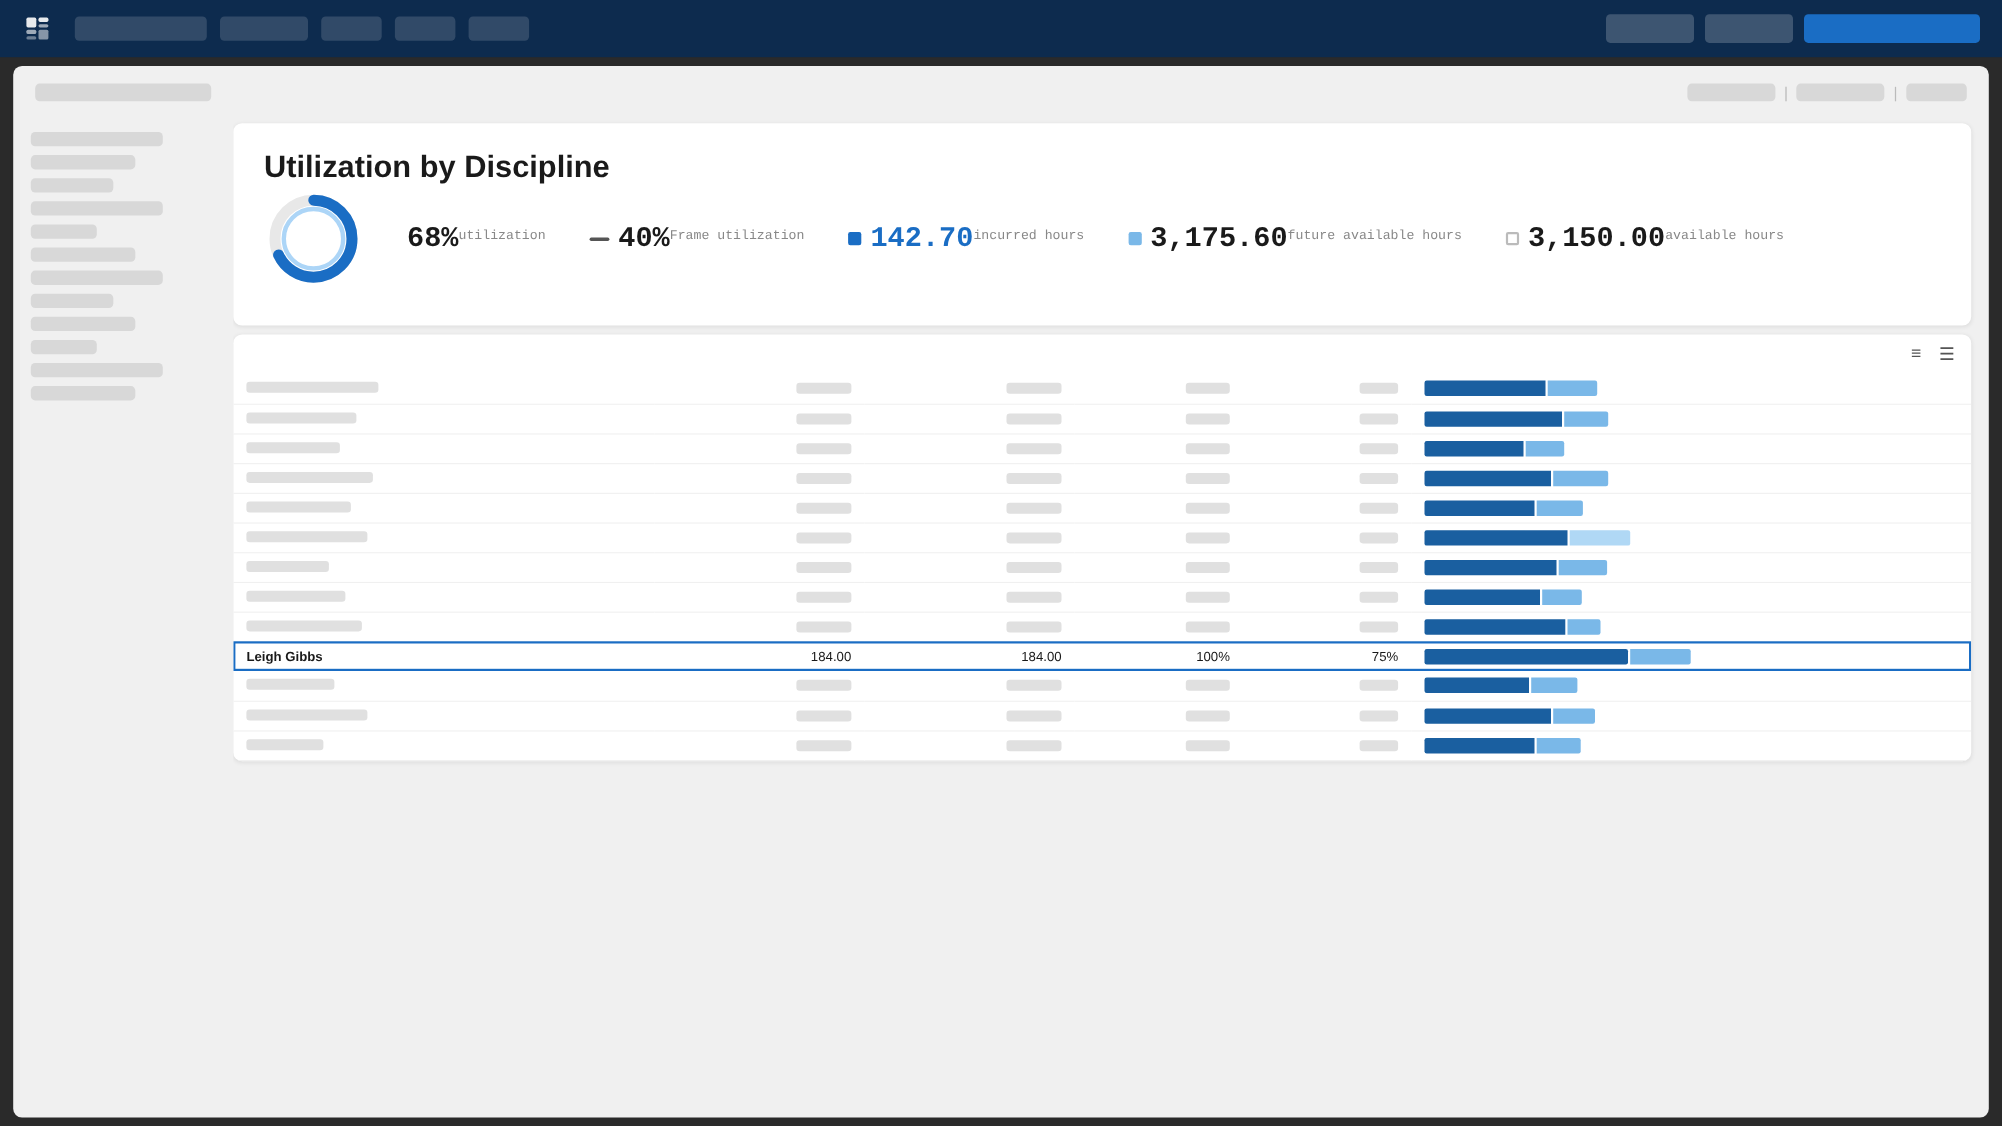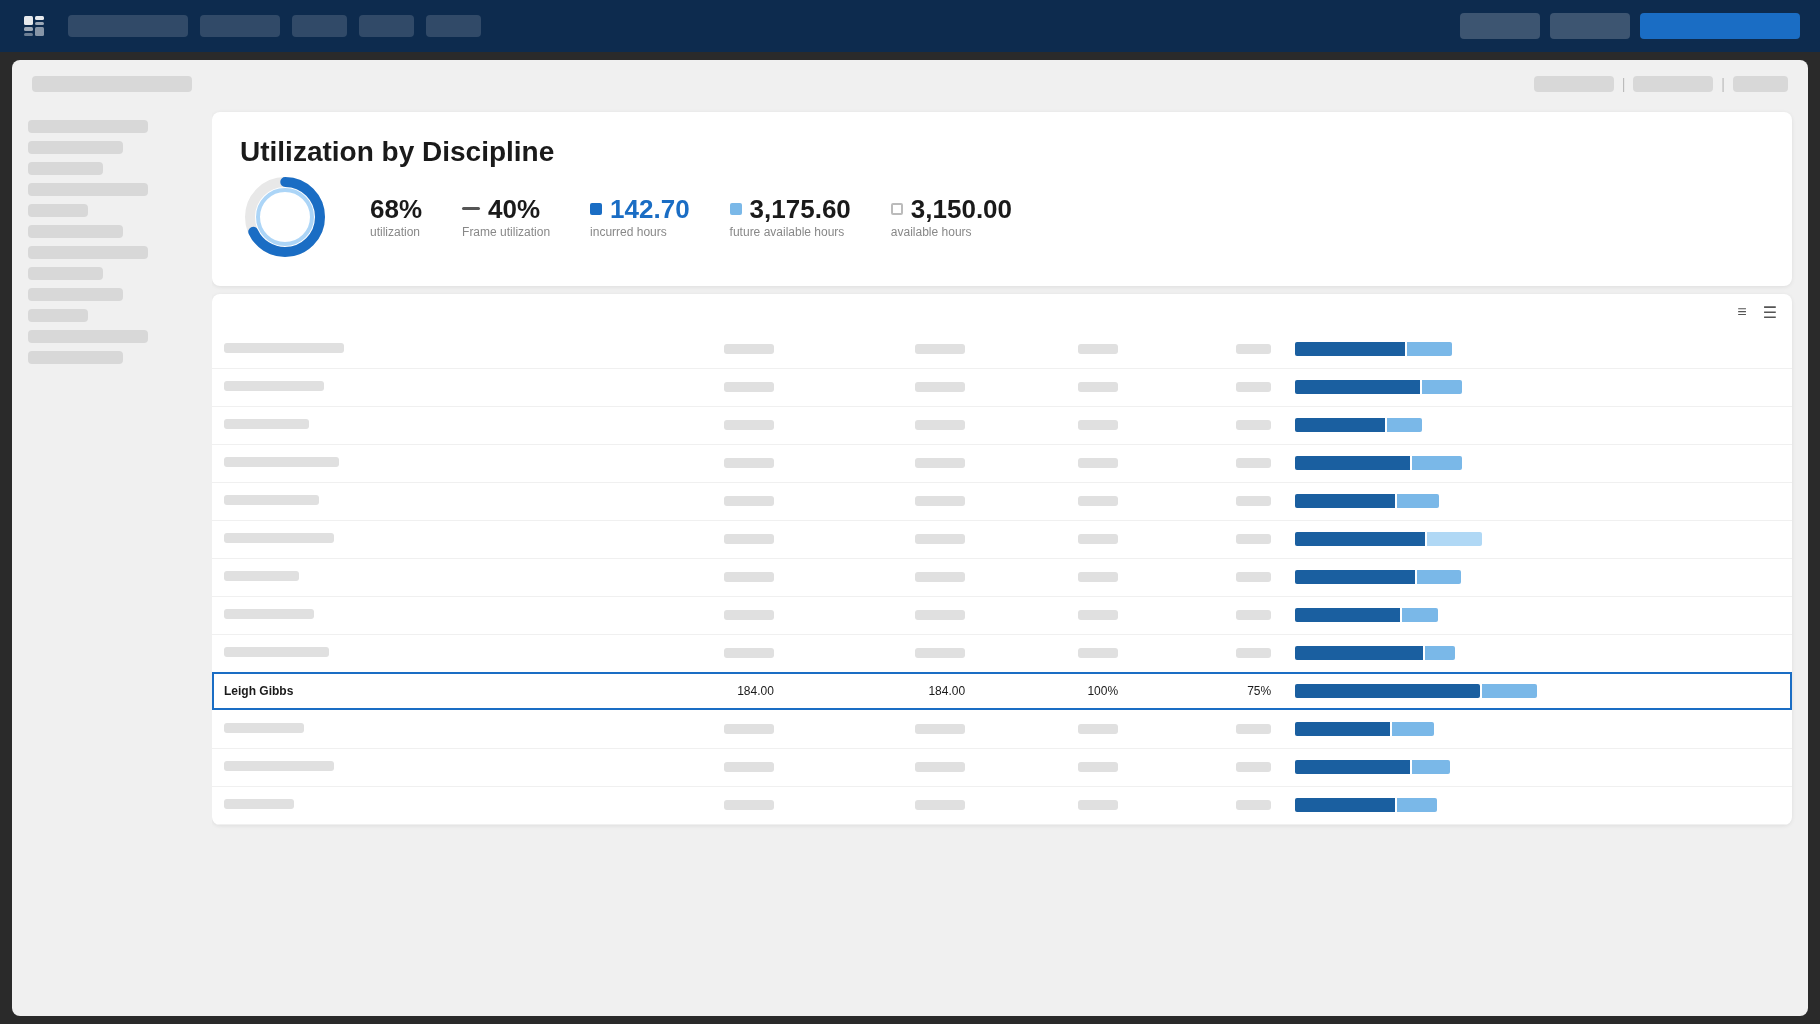--- a/index.html
+++ b/index.html
@@ -135,21 +135,21 @@
     .main-content {
       flex: 1;
       padding: 12px 16px 12px 0;
       overflow: hidden;
     }
 
     
     .chart-card {
       background: white;
       border-radius: 8px;
-      padding: 24px 28px 24px;
+      padding: 24px 28px 34px;
       box-shadow: 0 1px 4px rgba(0,0,0,0.08);
       margin-bottom: 8px;
     }
     .chart-title {
       font-size: 28px;
       font-weight: 700;
       color: #1a1a1a;
       margin-bottom: 4px;
     }
     .chart-subtitle {
@@ -166,21 +166,21 @@
     }
 
     
     .donut-container {
       width: 90px;
       height: 90px;
       flex-shrink: 0;
     }
     .donut-container svg { width: 90px; height: 90px; }
 
-    .stat-item { display: flex; flex-direction: column; }
+    .stat-item { display: flex; flex-direction: row; font-family: Liberation Mono, monospace; }
     .stat-value {
       font-size: 26px;
       font-weight: 700;
       color: #1a1a1a;
       line-height: 1;
     }
     .stat-label {
       font-size: 12px;
       color: #888;
       margin-top: 3px;
@@ -231,21 +231,21 @@
       display: flex; align-items: center; justify-content: center;
     }
 
     table {
       width: 100%;
       border-collapse: collapse;
       font-size: 12px;
     }
     .table-row {
       border-bottom: 1px solid #f0f0f0;
-      height: 38px;
+      height: 27px;
     }
     .table-row td {
       padding: 0 12px;
       color: #666;
     }
     .cell-name { width: 200px; }
     .cell-num { width: 100px; text-align: right; }
     .cell-pct { width: 80px; text-align: right; }
     .cell-bar { width: 260px; padding: 0 12px; }
 

